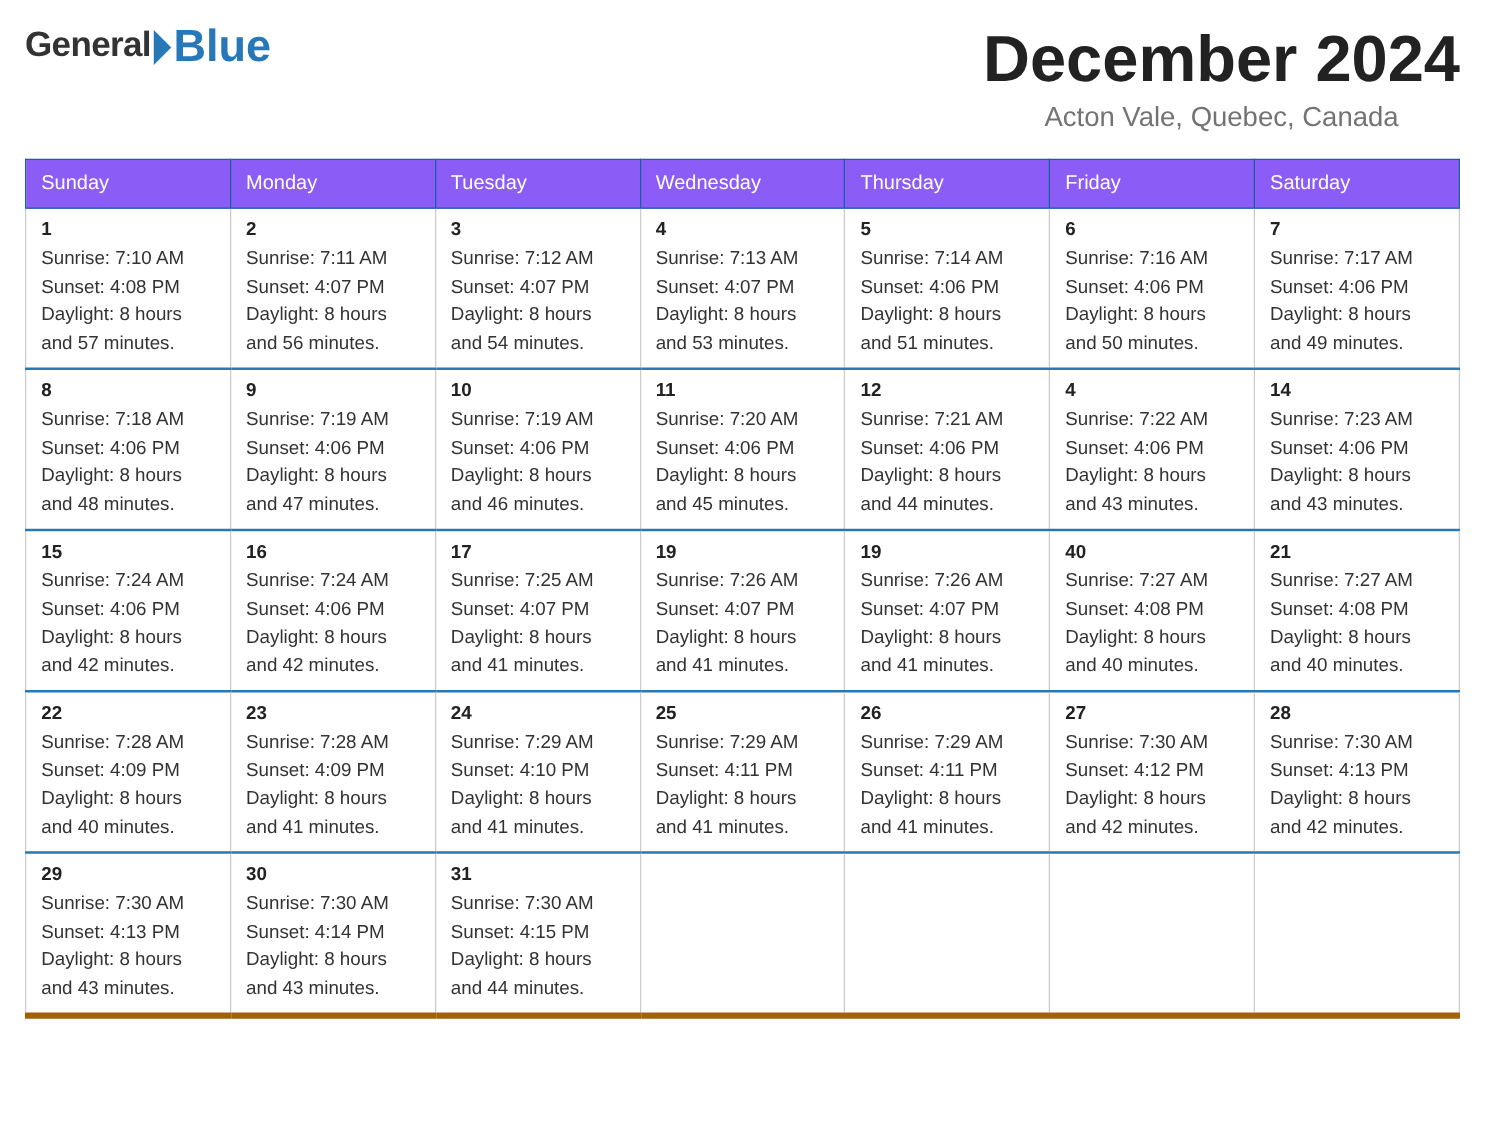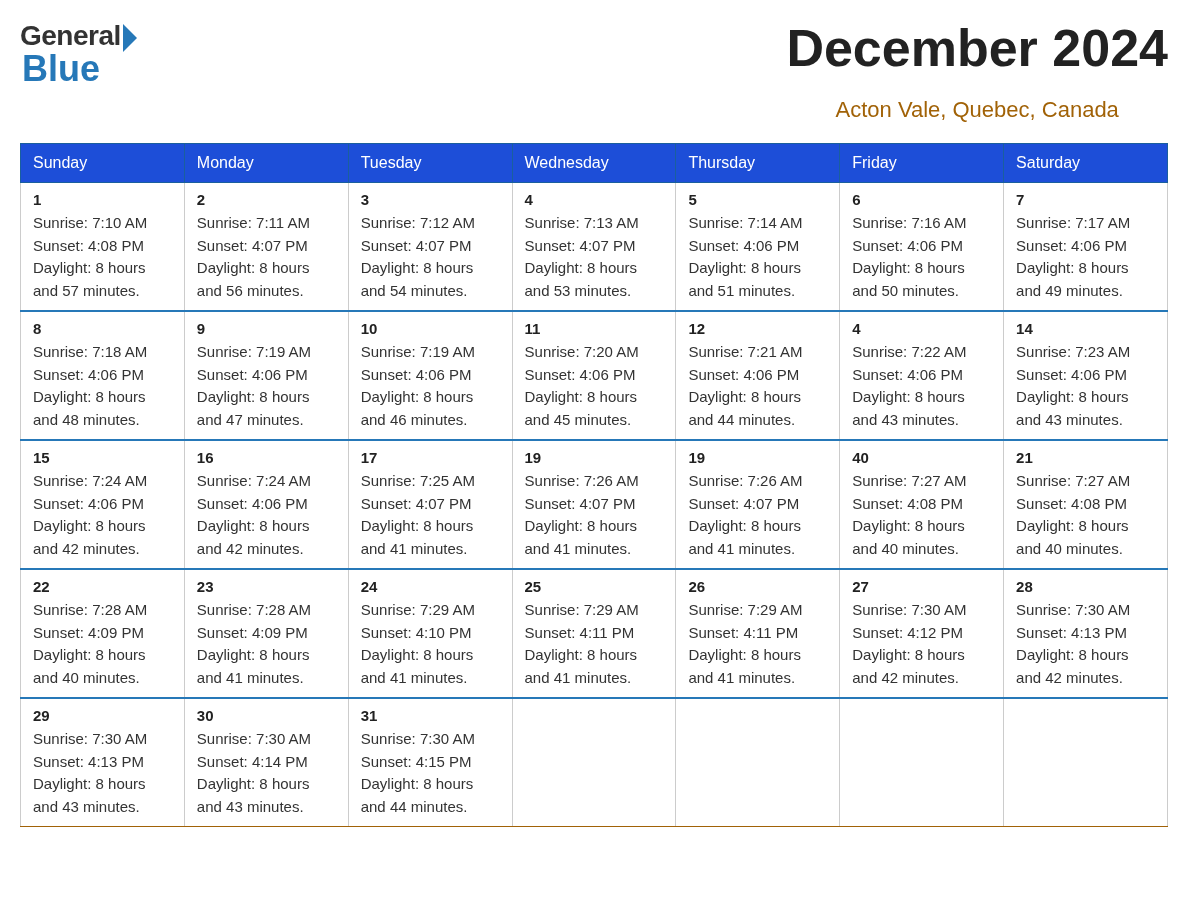--- a/index.html
+++ b/index.html
@@ -11,21 +11,21 @@
       min-height: 918px;
     }
     .header {
       display: flex;
       justify-content: space-between;
       align-items: flex-start;
       margin-bottom: 20px;
     }
     .logo {
       display: flex;
-      flex-direction: column;
+      flex-direction: row;
       align-items: flex-start;
     }
     .logo-top {
       display: flex;
       align-items: center;
     }
     .logo-general {
       font-size: 28px;
       font-weight: bold;
       color: #333;
@@ -51,30 +51,30 @@
       text-align: center;
     }
     .month-title {
       font-size: 52px;
       font-weight: bold;
       color: #222;
       line-height: 1.1;
     }
     .location {
       font-size: 22px;
-      color: #a16207;
-      margin-top: 20px;
+      color: #737373;
+      margin-top: 4px;
     }
     .calendar {
       width: 100%;
       border-collapse: collapse;
       border: 1px solid #aaa;
     }
     .calendar th {
-      background-color: #1d4ed8;
+      background-color: #8b5cf6;
       color: #fff;
       padding: 10px 12px;
       font-size: 16px;
       font-weight: normal;
       text-align: left;
       border: 1px solid #1a5f9e;
     }
     .calendar td {
       vertical-align: top;
       padding: 8px 12px;
@@ -94,21 +94,21 @@
     }
     .day-info {
       font-size: 15px;
       line-height: 1.5;
       color: #333;
     }
     .empty-cell {
       background: #fff;
     }
     tr:last-child td {
-      border-bottom: 1px solid #a16207;
+      border-bottom: 5px solid #a16207;
     }
   </style>
 </head>
 <body>
 
 <div class="header">
   <div class="logo">
     <div class="logo-top">
       <span class="logo-general">General</span>
       <div class="logo-arrow"></div>

